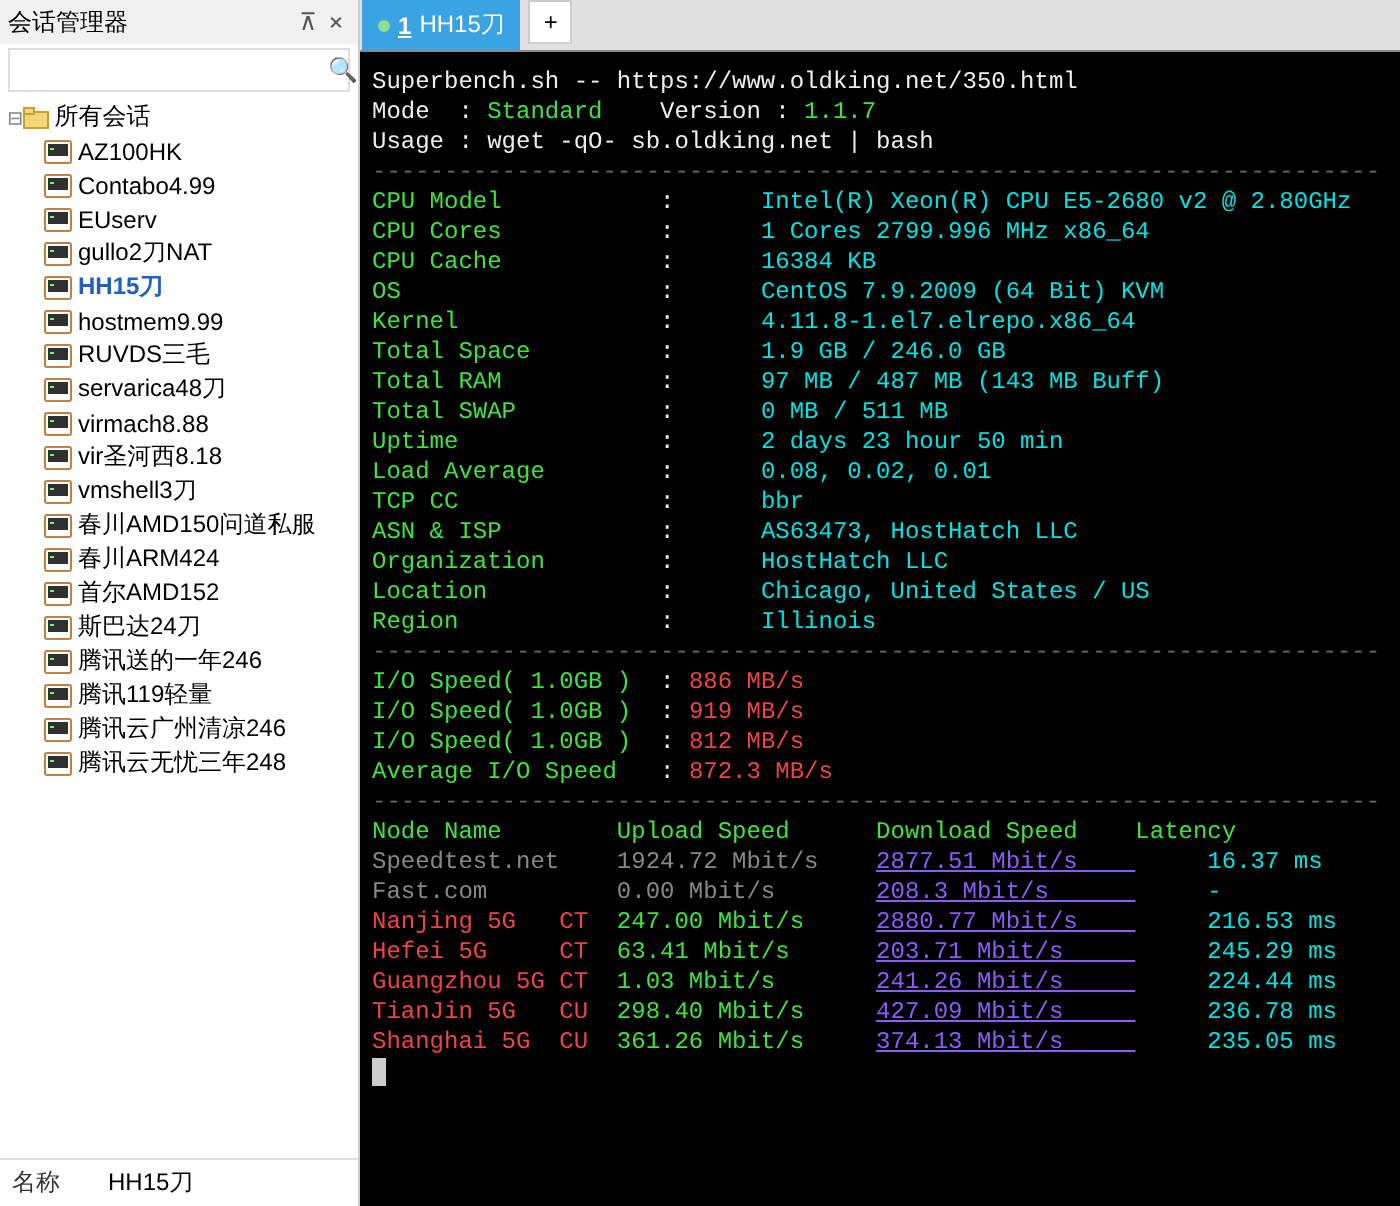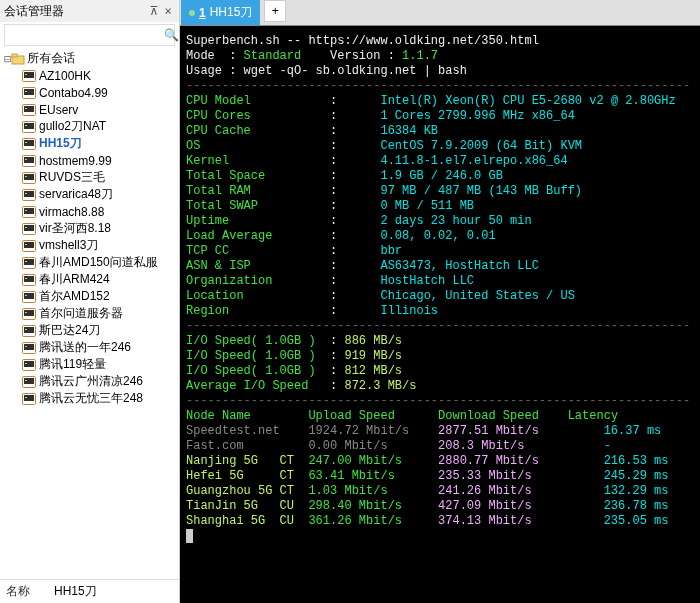--- a/index.html
+++ b/index.html
@@ -25,22 +25,22 @@
 
 .main { flex: 1; display: flex; flex-direction: column; background: #000; }
 .tabs { height: 26px; background: #e0e0e0; display: flex; align-items: flex-start; border-bottom: 1px solid #888; }
 .tab { height: 25px; background: #3aa3e3; color: #fff; display: flex; align-items: center; padding: 0 8px; margin-left: 1px; font-size: 12px; cursor: pointer; }
 .tab .dot { width: 6px; height: 6px; border-radius: 3px; background: #8ee08e; margin-right: 4px; }
 .tab .num { font-weight: bold; margin-right: 4px; text-decoration: underline; }
 .new-tab { width: 22px; height: 22px; background: #fff; border: 1px solid #ccc; margin-left: 4px; text-align: center; line-height: 20px; cursor: pointer; }
 .term { flex: 1; background: #000; color: #ccc; font-family: Consolas, "Courier New", monospace; font-size: 12px; line-height: 15px; padding: 8px 6px; white-space: pre; overflow: hidden; }
 .c-cyan { color: #00e3e3; margin-left: 36px; }
 .c-green { color: #3fe33f; }
-.c-yellow { color: #bef264; }
-.c-red { color: #f0abfc; }
+.c-yellow { color: #ef4444; }
+.c-red { color: #8b5cf6; text-decoration: underline; }
 .c-white { color: #eee; }
 .c-dim { color: #888; }
 .hr-line { color: #666; }
 </style>
 </head>
 <body>
 
 <div class="sidebar">
   <div class="sb-header">
     <span class="sb-title">会话管理器</span>
@@ -167,28 +167,20 @@
             </svg></span>
           <span class="tree-label">春川ARM424</span>
         </div>
         <div class="tree-item">
           <span class="item-icon"><svg viewBox="0 0 14 12">
               <rect x="0.5" y="0.5" width="13" height="11" rx="1" fill="#fff" stroke="#c08040"></rect>
               <rect x="2" y="2" width="10" height="6" fill="#303030"></rect>
               <rect x="3" y="4" width="2" height="1" fill="#6f6"></rect>
             </svg></span>
           <span class="tree-label">首尔AMD152</span>
-        </div>
-        <div class="tree-item">
-          <span class="item-icon"><svg viewBox="0 0 14 12">
-              <rect x="0.5" y="0.5" width="13" height="11" rx="1" fill="#fff" stroke="#c08040"></rect>
-              <rect x="2" y="2" width="10" height="6" fill="#303030"></rect>
-              <rect x="3" y="4" width="2" height="1" fill="#6f6"></rect>
-            </svg></span>
-          <span class="tree-label">首尔问道服务器</span>
         </div>
         <div class="tree-item">
           <span class="item-icon"><svg viewBox="0 0 14 12">
               <rect x="0.5" y="0.5" width="13" height="11" rx="1" fill="#fff" stroke="#c08040"></rect>
               <rect x="2" y="2" width="10" height="6" fill="#303030"></rect>
               <rect x="3" y="4" width="2" height="1" fill="#6f6"></rect>
             </svg></span>
           <span class="tree-label">斯巴达24刀</span>
         </div>
         <div class="tree-item">
@@ -262,18 +254,18 @@
 <span class="hr-line">----------------------------------------------------------------------</span>
 <span class="c-green">I/O Speed( 1.0GB )  </span><span class="c-white">: </span><span class="c-yellow">886 MB/s</span>
 <span class="c-green">I/O Speed( 1.0GB )  </span><span class="c-white">: </span><span class="c-yellow">919 MB/s</span>
 <span class="c-green">I/O Speed( 1.0GB )  </span><span class="c-white">: </span><span class="c-yellow">812 MB/s</span>
 <span class="c-green">Average I/O Speed   </span><span class="c-white">: </span><span class="c-yellow">872.3 MB/s</span>
 <span class="hr-line">----------------------------------------------------------------------</span>
 <span class="c-green">Node Name        </span><span class="c-green">Upload Speed      </span><span class="c-green">Download Speed    </span><span class="c-green">Latency</span>
 <span class="c-dim">Speedtest.net    </span><span class="c-dim">1924.72 Mbit/s    </span><span class="c-red">2877.51 Mbit/s    </span><span class="c-cyan">16.37 ms</span>
 <span class="c-dim">Fast.com         </span><span class="c-dim">0.00 Mbit/s       </span><span class="c-red">208.3 Mbit/s      </span><span class="c-cyan">-</span>
 <span class="c-yellow">Nanjing 5G   CT  </span><span class="c-green">247.00 Mbit/s     </span><span class="c-red">2880.77 Mbit/s    </span><span class="c-cyan">216.53 ms</span>
-<span class="c-yellow">Hefei 5G     CT  </span><span class="c-green">63.41 Mbit/s      </span><span class="c-red">235.33 Mbit/s     </span><span class="c-cyan">245.29 ms</span>
-<span class="c-yellow">Guangzhou 5G CT  </span><span class="c-green">1.03 Mbit/s       </span><span class="c-red">241.26 Mbit/s     </span><span class="c-cyan">132.29 ms</span>
+<span class="c-yellow">Hefei 5G     CT  </span><span class="c-green">63.41 Mbit/s      </span><span class="c-red">203.71 Mbit/s     </span><span class="c-cyan">245.29 ms</span>
+<span class="c-yellow">Guangzhou 5G CT  </span><span class="c-green">1.03 Mbit/s       </span><span class="c-red">241.26 Mbit/s     </span><span class="c-cyan">224.44 ms</span>
 <span class="c-yellow">TianJin 5G   CU  </span><span class="c-green">298.40 Mbit/s     </span><span class="c-red">427.09 Mbit/s     </span><span class="c-cyan">236.78 ms</span>
 <span class="c-yellow">Shanghai 5G  CU  </span><span class="c-green">361.26 Mbit/s     </span><span class="c-red">374.13 Mbit/s     </span><span class="c-cyan">235.05 ms</span>
 <span class="c-white" style="background:#ccc;color:#000;"> </span></div>
 </div>
 
 </body></html>

